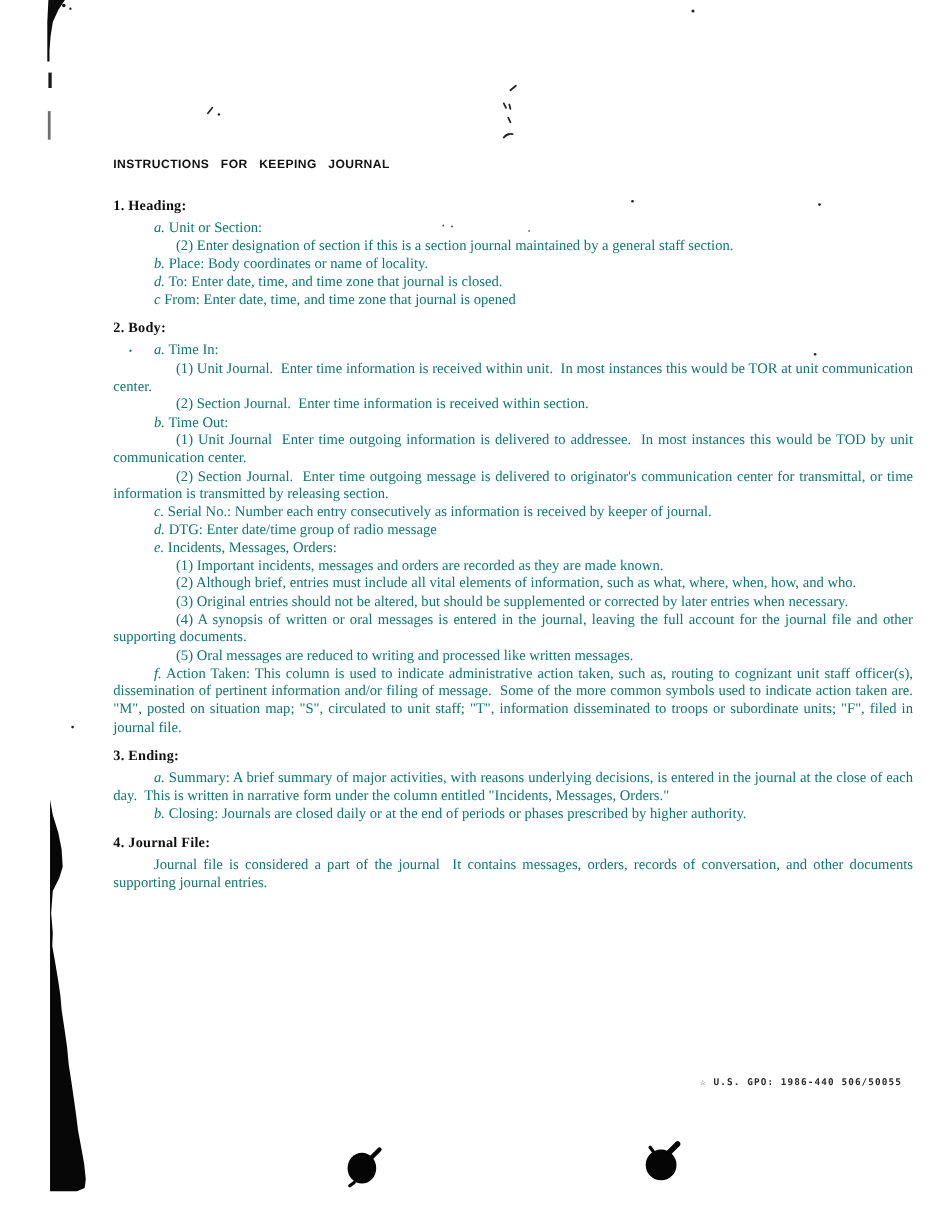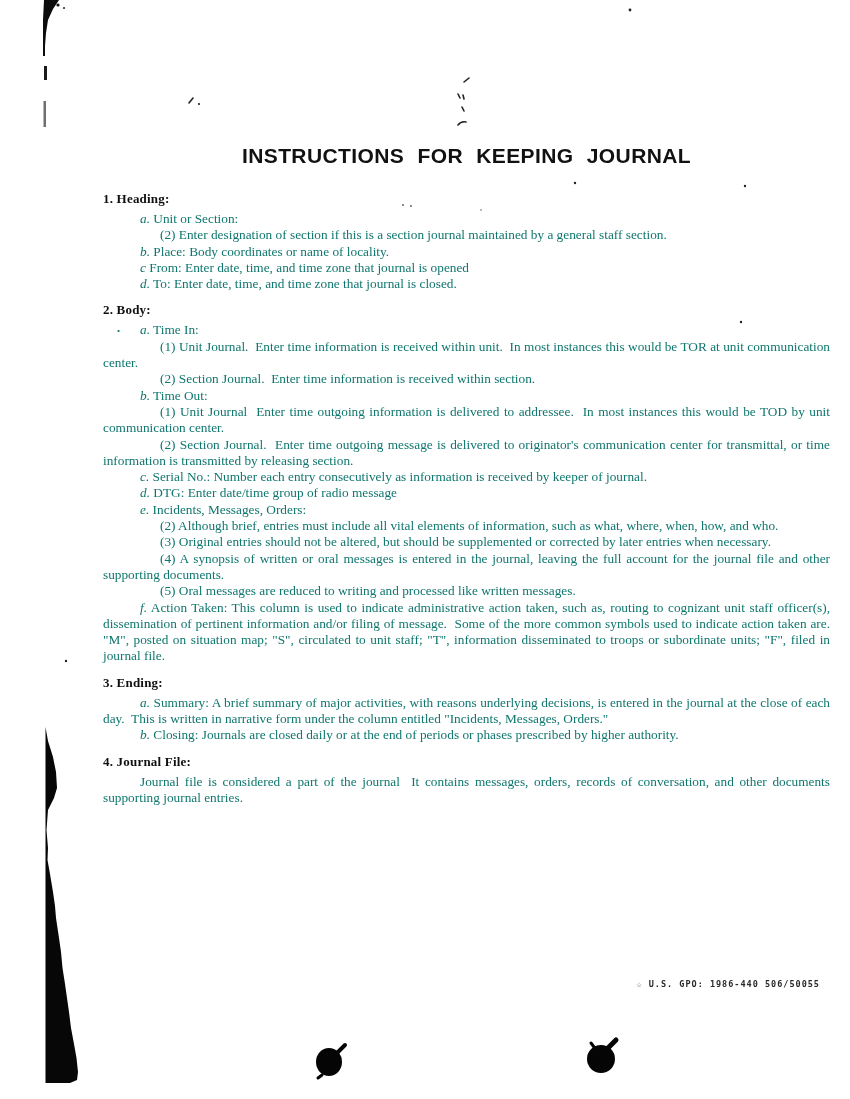--- a/index.html
+++ b/index.html
@@ -12,24 +12,23 @@
     font-family:"Liberation Serif", serif;
   }
   .content{
     position:relative;
     padding:144px 20px 0 103px;
     box-sizing:border-box;
   }
   .doc-title{
     font-family:"Liberation Sans", sans-serif;
     font-weight:bold;
-    font-size:21px;
+    font-size:11px;
     letter-spacing:.4px;
     word-spacing:7px;
-    text-align:center;
     margin:0 0 23px 0;
     color:#111;
   }
   .sec-heading{
     font-family:Liberation Serif, serif;
     font-weight:bold;
     font-size:13px;
     letter-spacing:.2px;
     margin:10px 0 4px 0;
     color:#101010;
@@ -72,32 +71,33 @@
 
 <div class="page">
 
   <div class="content">
     <p class="doc-title">INSTRUCTIONS FOR KEEPING JOURNAL</p>
     <div>
         <p class="sec-heading">1. Heading:</p>
         <p class="para lvl1"><span class="marker italic">a.</span> <span>Unit or Section:</span></p>
         <p class="para lvl2"><span class="marker">(2)</span> <span>Enter designation of section if this is a section journal maintained by a general staff section.</span></p>
         <p class="para lvl1"><span class="marker italic">b.</span> <span>Place: Body coordinates or name of locality.</span></p>
+        <p class="para lvl1"><span class="marker italic">d.</span> <span>To: Enter date, time, and time zone that journal is closed.</span></p>
         <p class="para lvl1"><span class="marker italic">c</span> <span>From: Enter date, time, and time zone that journal is opened</span></p>
-        <p class="para lvl1"><span class="marker italic">d.</span> <span>To: Enter date, time, and time zone that journal is closed.</span></p>
         <p class="sec-heading">2. Body:</p>
         <p class="para lvl1"><span class="bullet">•</span><span class="marker italic">a.</span> <span>Time In:</span></p>
         <p class="para lvl2"><span class="marker">(1)</span> <span>Unit Journal.&nbsp; Enter time information is received within unit.&nbsp; In most instances this would be TOR at unit communication center.</span></p>
         <p class="para lvl2"><span class="marker">(2)</span> <span>Section Journal.&nbsp; Enter time information is received within section.</span></p>
         <p class="para lvl1"><span class="marker italic">b.</span> <span>Time Out:</span></p>
         <p class="para lvl2 space"><span class="marker">(1)</span> <span>Unit Journal&nbsp; Enter time outgoing information is delivered to addressee.&nbsp; In most instances this would be TOD by unit communication center.</span></p>
         <p class="para lvl2"><span class="marker">(2)</span> <span>Section Journal.&nbsp; Enter time outgoing message is delivered to originator's communication center for transmittal, or time information is transmitted by releasing section.</span></p>
         <p class="para lvl1"><span class="marker italic">c.</span> <span>Serial No.: Number each entry consecutively as information is received by keeper of journal.</span></p>
         <p class="para lvl1"><span class="marker italic">d.</span> <span>DTG: Enter date/time group of radio message</span></p>
         <p class="para lvl1"><span class="marker italic">e.</span> <span>Incidents, Messages, Orders:</span></p>
+        <p class="para lvl2"><span class="marker">(1)</span> <span>Important incidents, messages and orders are recorded as they are made known.</span></p>
         <p class="para lvl2"><span class="marker">(2)</span> <span>Although brief, entries must include all vital elements of information, such as what, where, when, how, and who.</span></p>
         <p class="para lvl2"><span class="marker">(3)</span> <span>Original entries should not be altered, but should be supplemented or corrected by later entries when necessary.</span></p>
         <p class="para lvl2"><span class="marker">(4)</span> <span>A synopsis of written or oral messages is entered in the journal, leaving the full account for the journal file and other supporting documents.</span></p>
         <p class="para lvl2"><span class="marker">(5)</span> <span>Oral messages are reduced to writing and processed like written messages.</span></p>
         <p class="para lvl1"><span class="marker italic">f.</span> <span>Action Taken: This column is used to indicate administrative action taken, such as, routing to cognizant unit staff officer(s), dissemination of pertinent information and/or filing of message.&nbsp; Some of the more common symbols used to indicate action taken are. "M", posted on situation map; "S", circulated to unit staff; "T", information disseminated to troops or subordinate units; "F", filed in journal file.</span></p>
         <p class="sec-heading">3. Ending:</p>
         <p class="para lvl1"><span class="marker italic">a.</span> <span>Summary: A brief summary of major activities, with reasons underlying decisions, is entered in the journal at the close of each day.&nbsp; This is written in narrative form under the column entitled "Incidents, Messages, Orders."</span></p>
         <p class="para lvl1"><span class="marker italic">b.</span> <span>Closing: Journals are closed daily or at the end of periods or phases prescribed by higher authority.</span></p>
         <p class="sec-heading">4. Journal File:</p>
         <p class="para lvl1"><span>Journal file is considered a part of the journal&nbsp; It contains messages, orders, records of conversation, and other documents supporting journal entries.</span></p>

